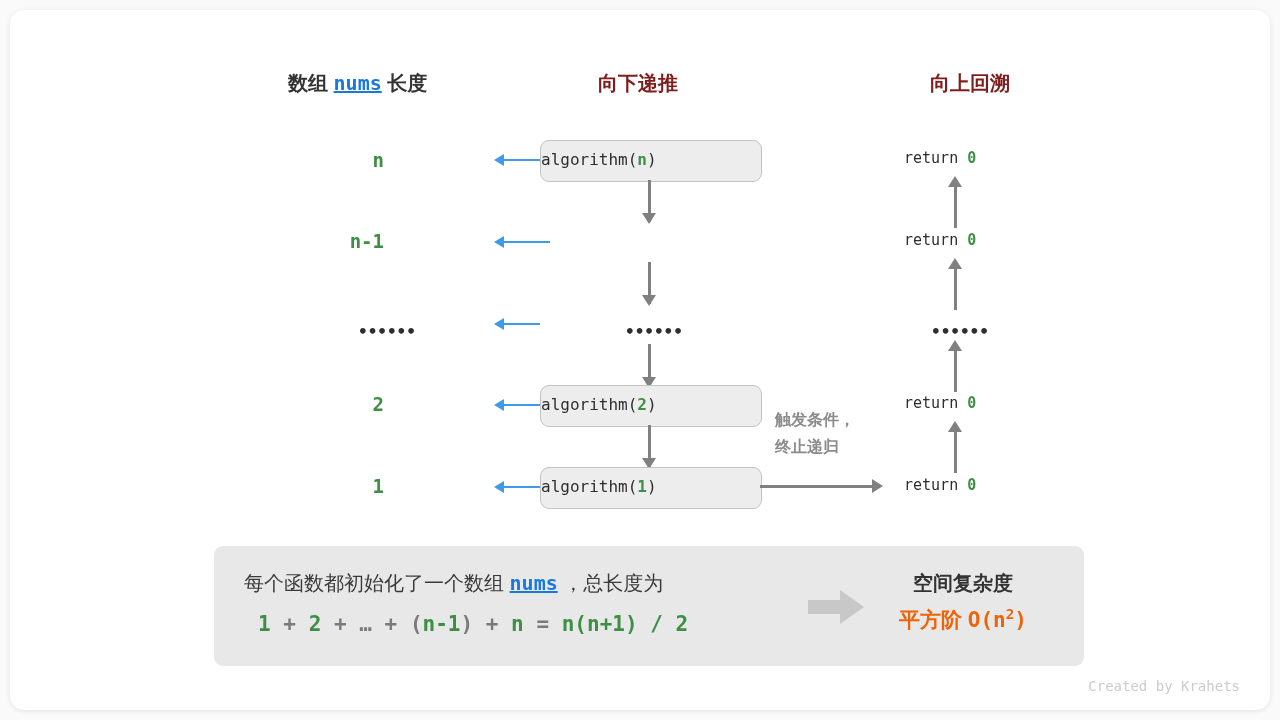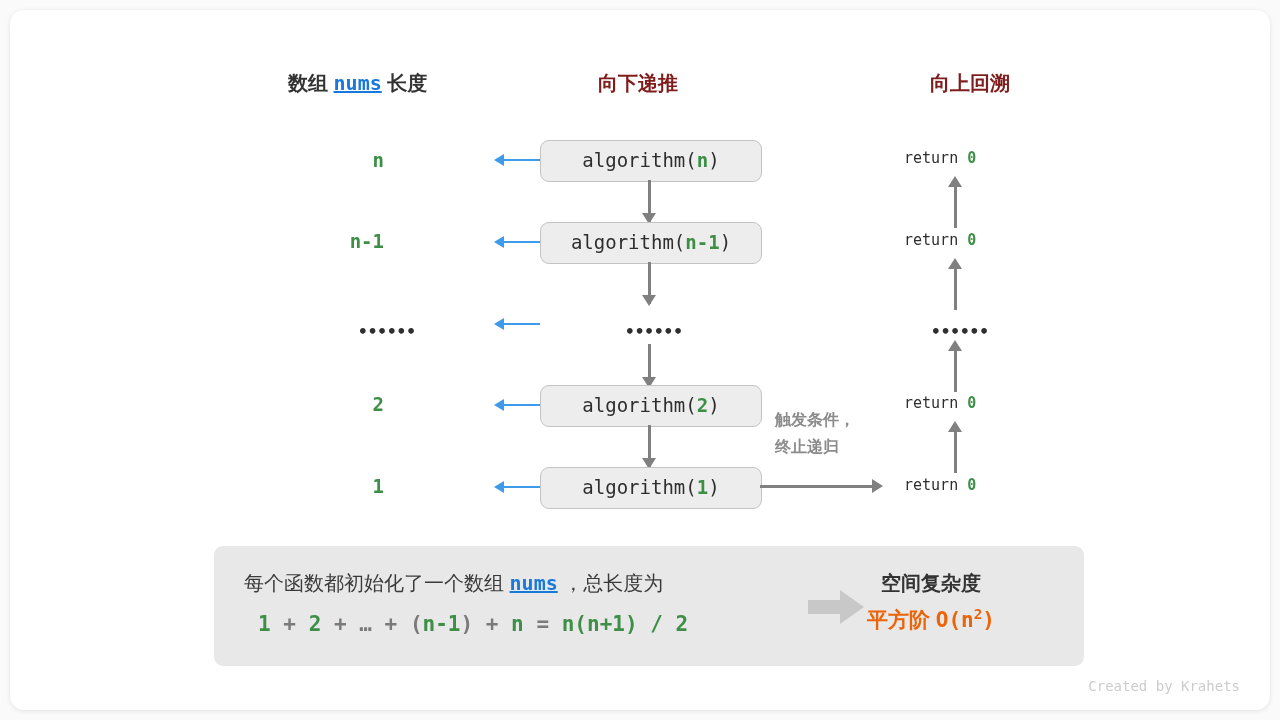--- a/index.html
+++ b/index.html
@@ -52,23 +52,23 @@
   }
 
   
   .codebox {
     position: absolute;
     background: #ededed;
     border: 1px solid #c3c3c3;
     border-radius: 9px;
     height: 40px;
     line-height: 38px;
-    text-align: center;
-    font-family: "DejaVu Sans Mono", monospace;
-    font-size: 19px;
+    text-align: left;
+    font-family: "DejaVu Sans Mono", monospace;
+    font-size: 16px;
     color: #2e2e2e;
     white-space: nowrap;
   }
   .codebox .g { color: #3d8f45; font-weight: bold; }
 
   
   .ret {
     position: absolute;
     font-family: "DejaVu Sans Mono", monospace;
     font-size: 15px;
@@ -216,23 +216,20 @@
 
   <div class="vline" style="left:638px; top:170px; height:42px;"></div>
   <div class="varrow-down" style="left:632px; top:203px;"></div>
 
   <div class="vline" style="left:944px; top:176px; height:42px;"></div>
   <div class="varrow-up" style="left:938px; top:166px;"></div>
 
   <div class="size-lbl" style="left:300px; top:220px; width:74px;">n-1</div>
   <div class="hline-blue" style="left:494px; top:231px; width:46px;"></div>
   <div class="harrow-left" style="left:484px; top:226px;"></div>
-  <div class="codebox" style="left:530px; top:212px; width:220px;">
-    <span>algorithm(</span><span class="g">n-1</span><span>)</span>
-  </div>
   <div class="ret" style="left:894px; top:221px;">
     <span>return</span>
     <span class="g">0</span>
   </div>
 
   <div class="vline" style="left:638px; top:252px; height:42px;"></div>
   <div class="varrow-down" style="left:632px; top:285px;"></div>
 
   <div class="vline" style="left:944px; top:258px; height:42px;"></div>
   <div class="varrow-up" style="left:938px; top:248px;"></div>
@@ -305,21 +302,21 @@
       <span class="g">n(n+1)</span>
       <span class="g">/</span>
       <span class="g">2</span>
     </div>
   </div>
 
   <svg class="blockarrow" width="56" height="34" viewBox="0 0 56 34">
     <path d="M0 10 L32 10 L32 0 L56 17 L32 34 L32 24 L0 24 Z" fill="#c8c8c8"></path>
   </svg>
 
-  <div style="position:absolute; left:832px; top:560px; width:178px; height:70px;">
+  <div style="position:absolute; left:864px; top:560px; width:178px; height:70px;">
     <div class="panel-right-title">空间复杂度</div>
     <div class="panel-right-value">
       <span>平方阶</span>
       <span class="mn"><span>O(n</span><sup>2</sup><span>)</span></span>
     </div>
   </div>
 
   <div id="credit">Created by Krahets</div>
 </div>
 

